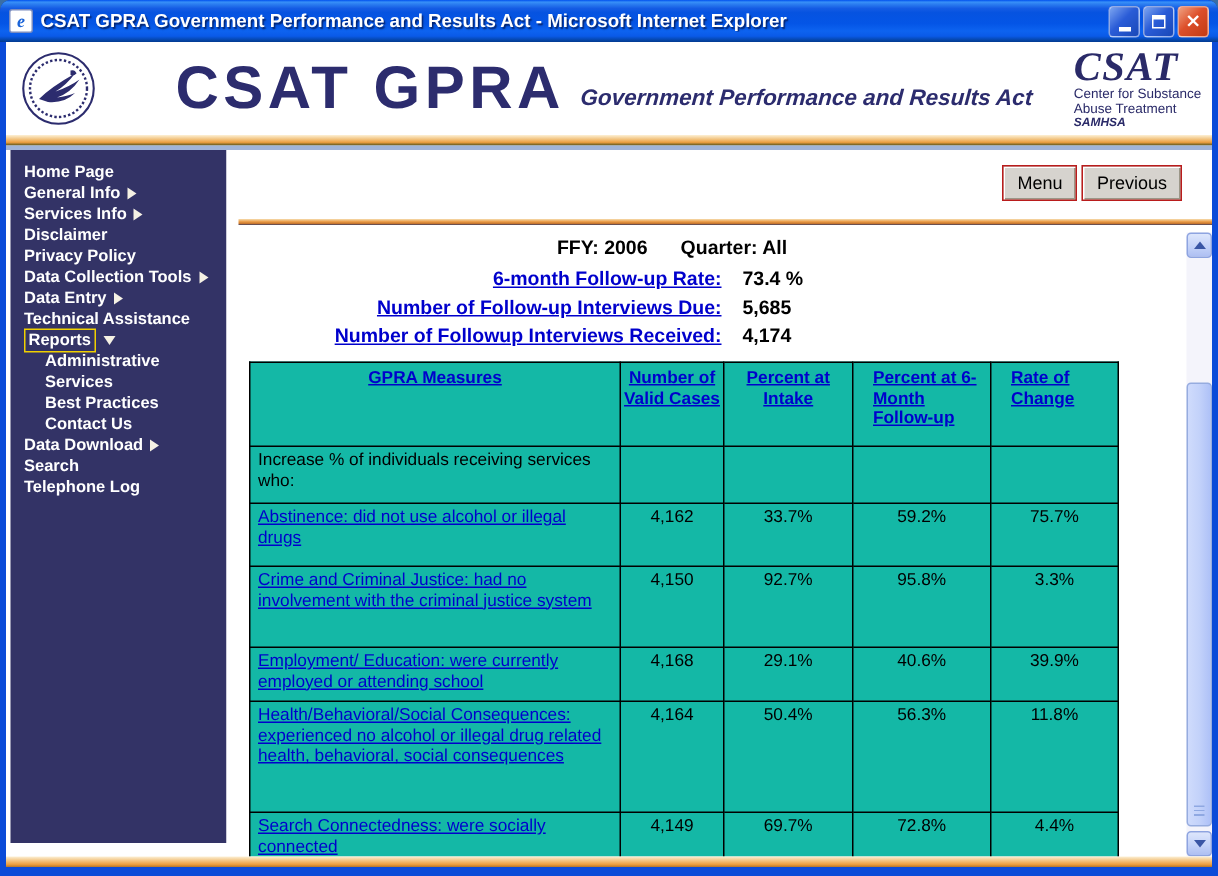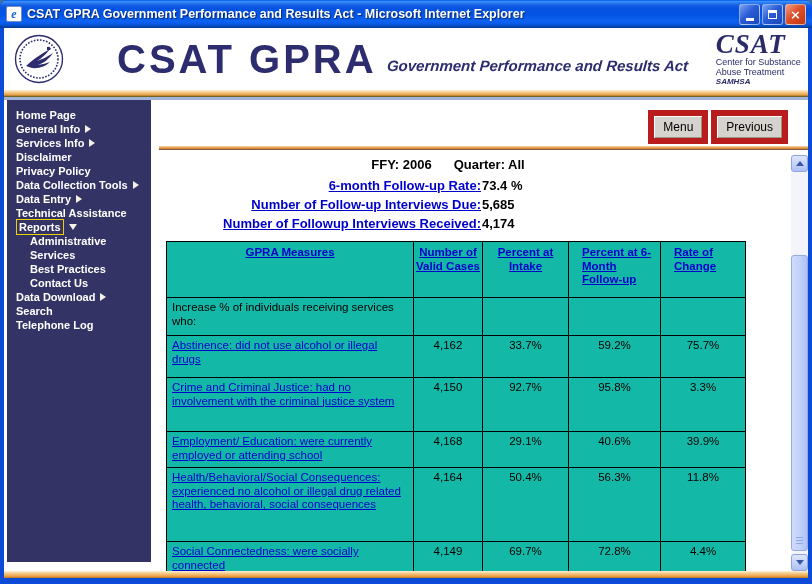--- a/index.html
+++ b/index.html
@@ -93,37 +93,37 @@
   .arr-down {
     display:inline-block; width:0; height:0; margin-left:5px;
     border-top:6px solid #f5f1e4; border-left:4px solid transparent; border-right:4px solid transparent;
   }
   .yellow-box { border:1px solid #f0d000; padding:0 2px; }
 
   
   .content { position:absolute; top:0; left:147px; right:0; bottom:0; background:#fff; }
   .toolbar { position:absolute; top:10px; right:20px; display:flex; gap:3px; }
   .xp-btn {
-    background:#d6d3ce; border:6px solid #b91c1c; border-radius:0;
+    background:#d6d3ce; border:1px solid #b91c1c; border-radius:0;
     box-shadow:inset 1px 1px 0 #ffffff, inset -1px -1px 0 #9b9788;
     font:12px "Liberation Sans", sans-serif; color:#000;
     padding:4px 9px; min-width:34px; text-align:center; cursor:pointer;
   }
   .gold-rule {
     position:absolute; top:46px; left:8px; right:0; height:4px;
     background:linear-gradient(180deg,#f6dcae 0%,#ea9a45 45%,#c87830 75%,#3c3c62 100%);
   }
   .frame { position:absolute; top:50px; left:0; right:0; bottom:0; overflow:hidden; }
   .frame-inner { margin-right:25px; }
 
   .ffy-line { width:594px; text-align:center; margin-top:7px; font:bold 13px "Liberation Sans", sans-serif; color:#000; }
   .ffy-line .gap { display:inline-block; width:22px; }
 
   .stats { margin-top:6px; }
-  .stat-row { display:grid; grid-template-columns:330px auto; column-gap:1px; height:19px; align-items:baseline; }
+  .stat-row { display:grid; grid-template-columns:330px auto; column-gap:14px; height:19px; align-items:baseline; }
   .stat-label {
     text-align:right; color:#0000cc; font:bold 13px "Liberation Sans", sans-serif;
     text-decoration:underline; cursor:pointer; white-space:nowrap;
   }
   .stat-value { color:#000; font:bold 13px "Liberation Sans", sans-serif; }
 
   
   table.report { border-collapse:collapse; margin:6px 0 0 15px; table-layout:fixed; width:579px; background:#14b8a6; }
   table.report th, table.report td { border:1px solid #000; vertical-align:top; font:11.5px/13.5px "Liberation Sans", sans-serif; }
   col.c0{width:247px} col.c1{width:69px} col.c2{width:86px} col.c3{width:92px} col.c4{width:85px}
@@ -347,21 +347,21 @@
                   <td class="pct">39.9%</td>
                 </tr>
                 <tr class="h-r3">
                   <td class="measure"><a>Health/Behavioral/Social Consequences:  experienced no alcohol or illegal drug related health, behavioral, social consequences</a></td>
                   <td class="num">4,164</td>
                   <td class="pct">50.4%</td>
                   <td class="pct">56.3%</td>
                   <td class="pct">11.8%</td>
                 </tr>
                 <tr class="h-r4">
-                  <td class="measure"><a>Social Connectedness:  were socially connected</a></td>
+                  <td class="measure"><a>Search Connectedness:  were socially connected</a></td>
                   <td class="num">4,149</td>
                   <td class="pct">69.7%</td>
                   <td class="pct">72.8%</td>
                   <td class="pct">4.4%</td>
                 </tr>
               </tbody>
             </table>
           </div>
 
           <div class="vscroll">

